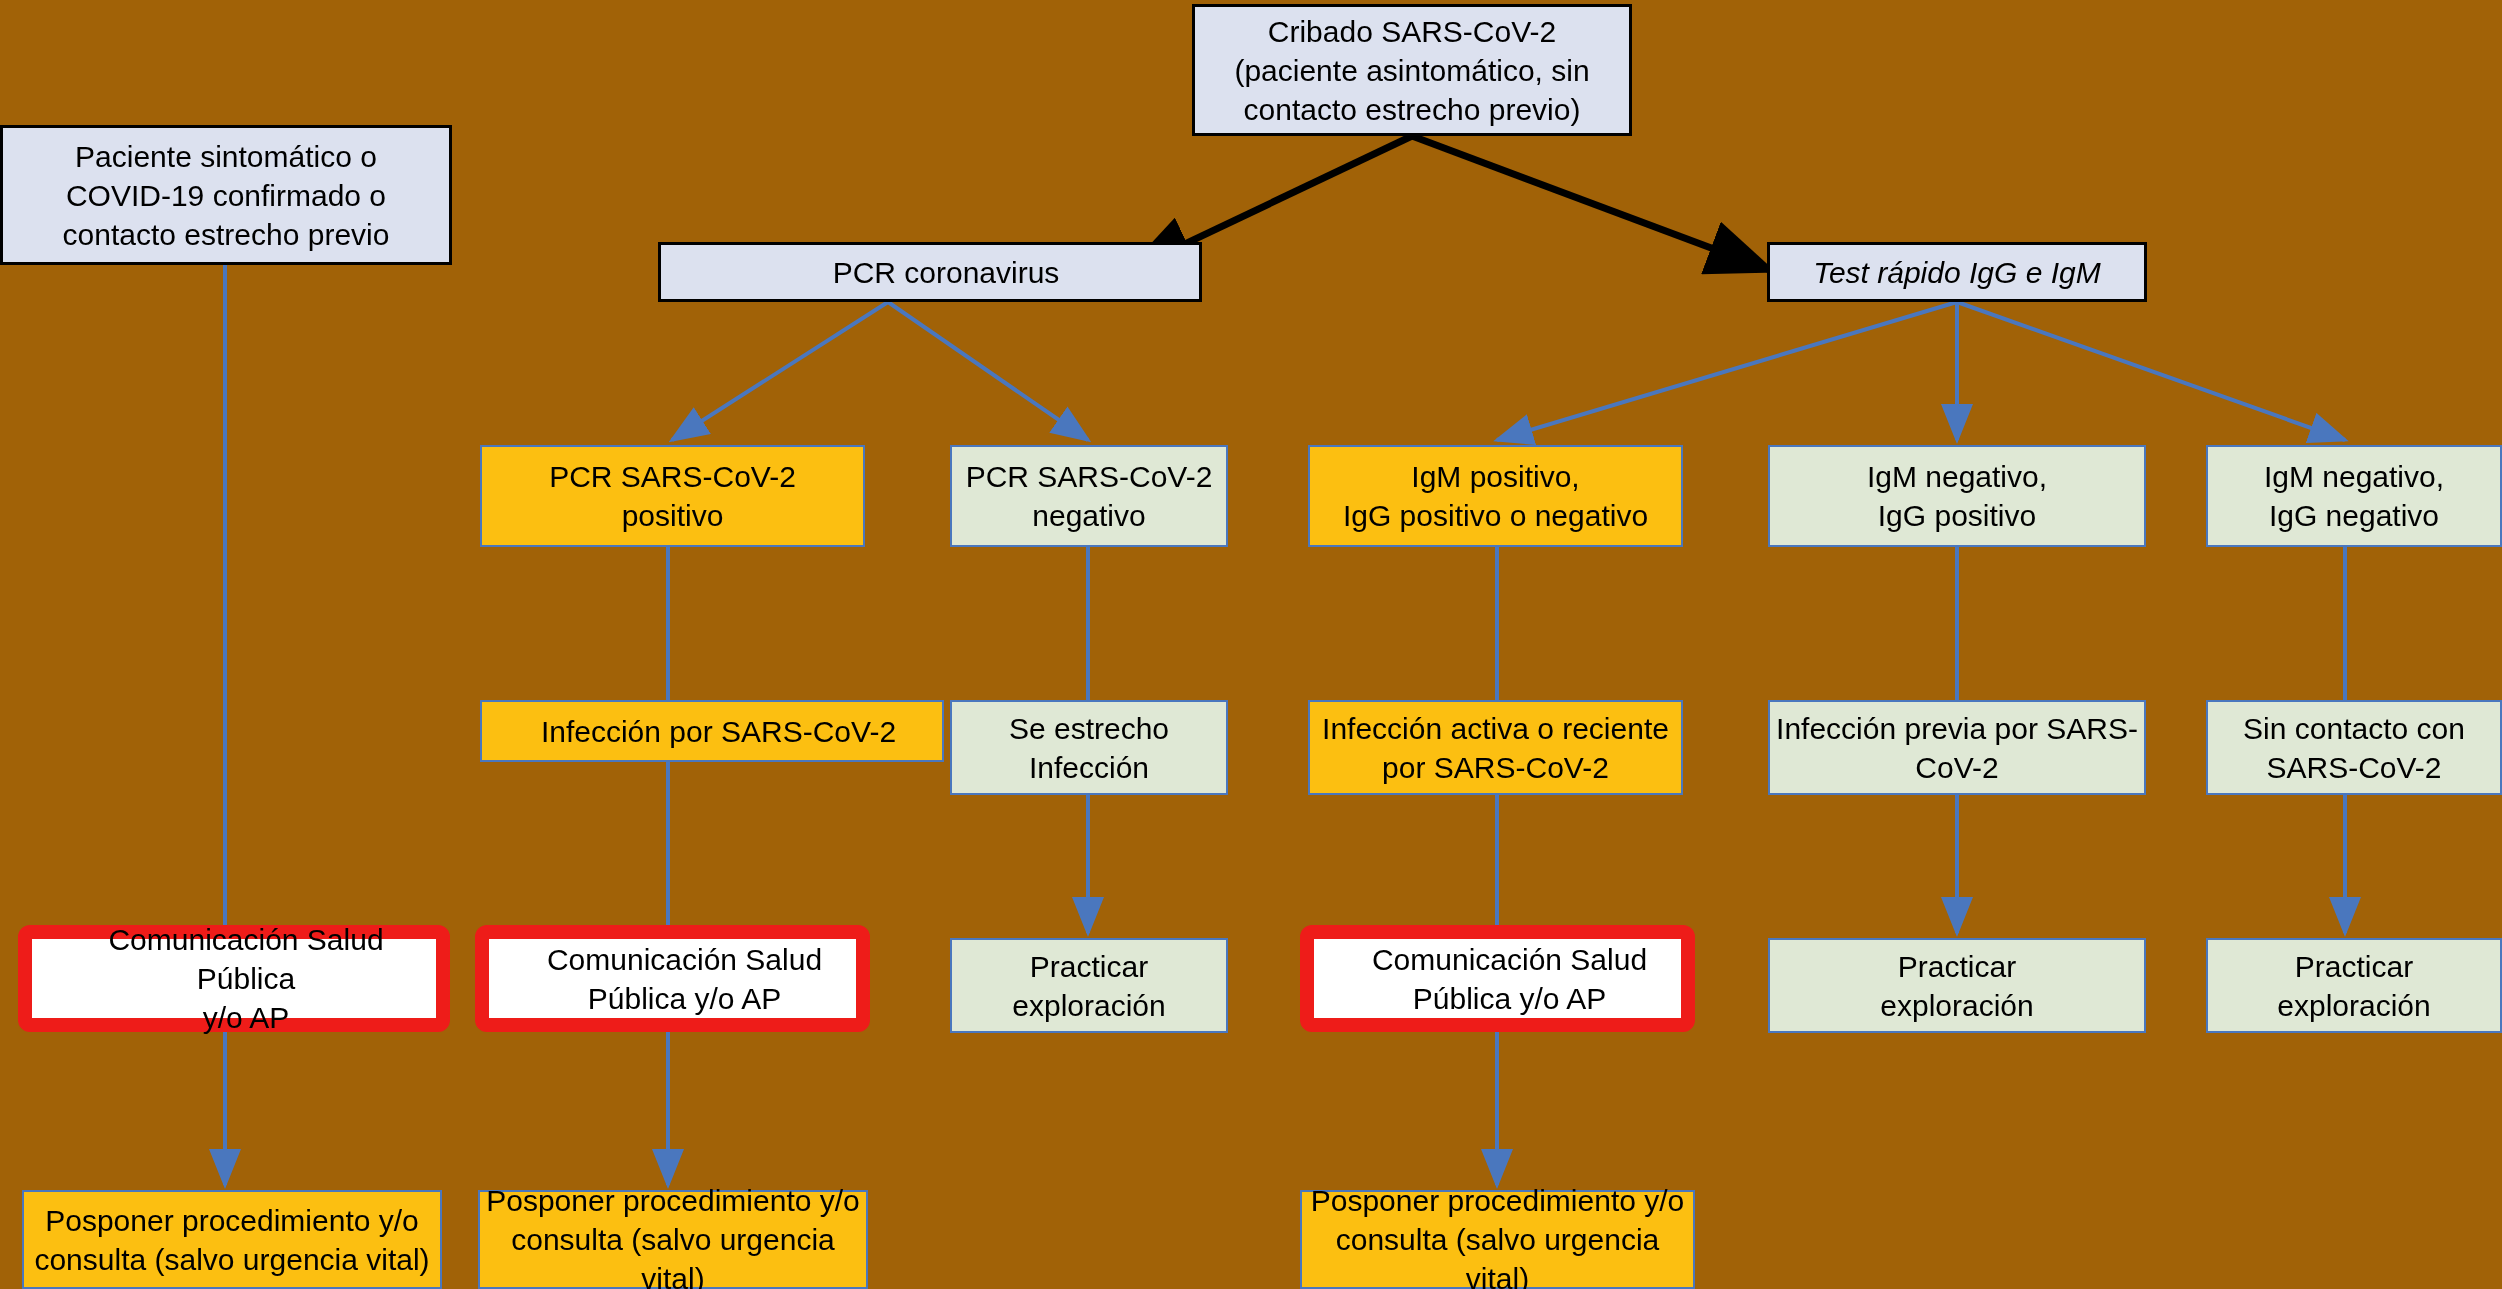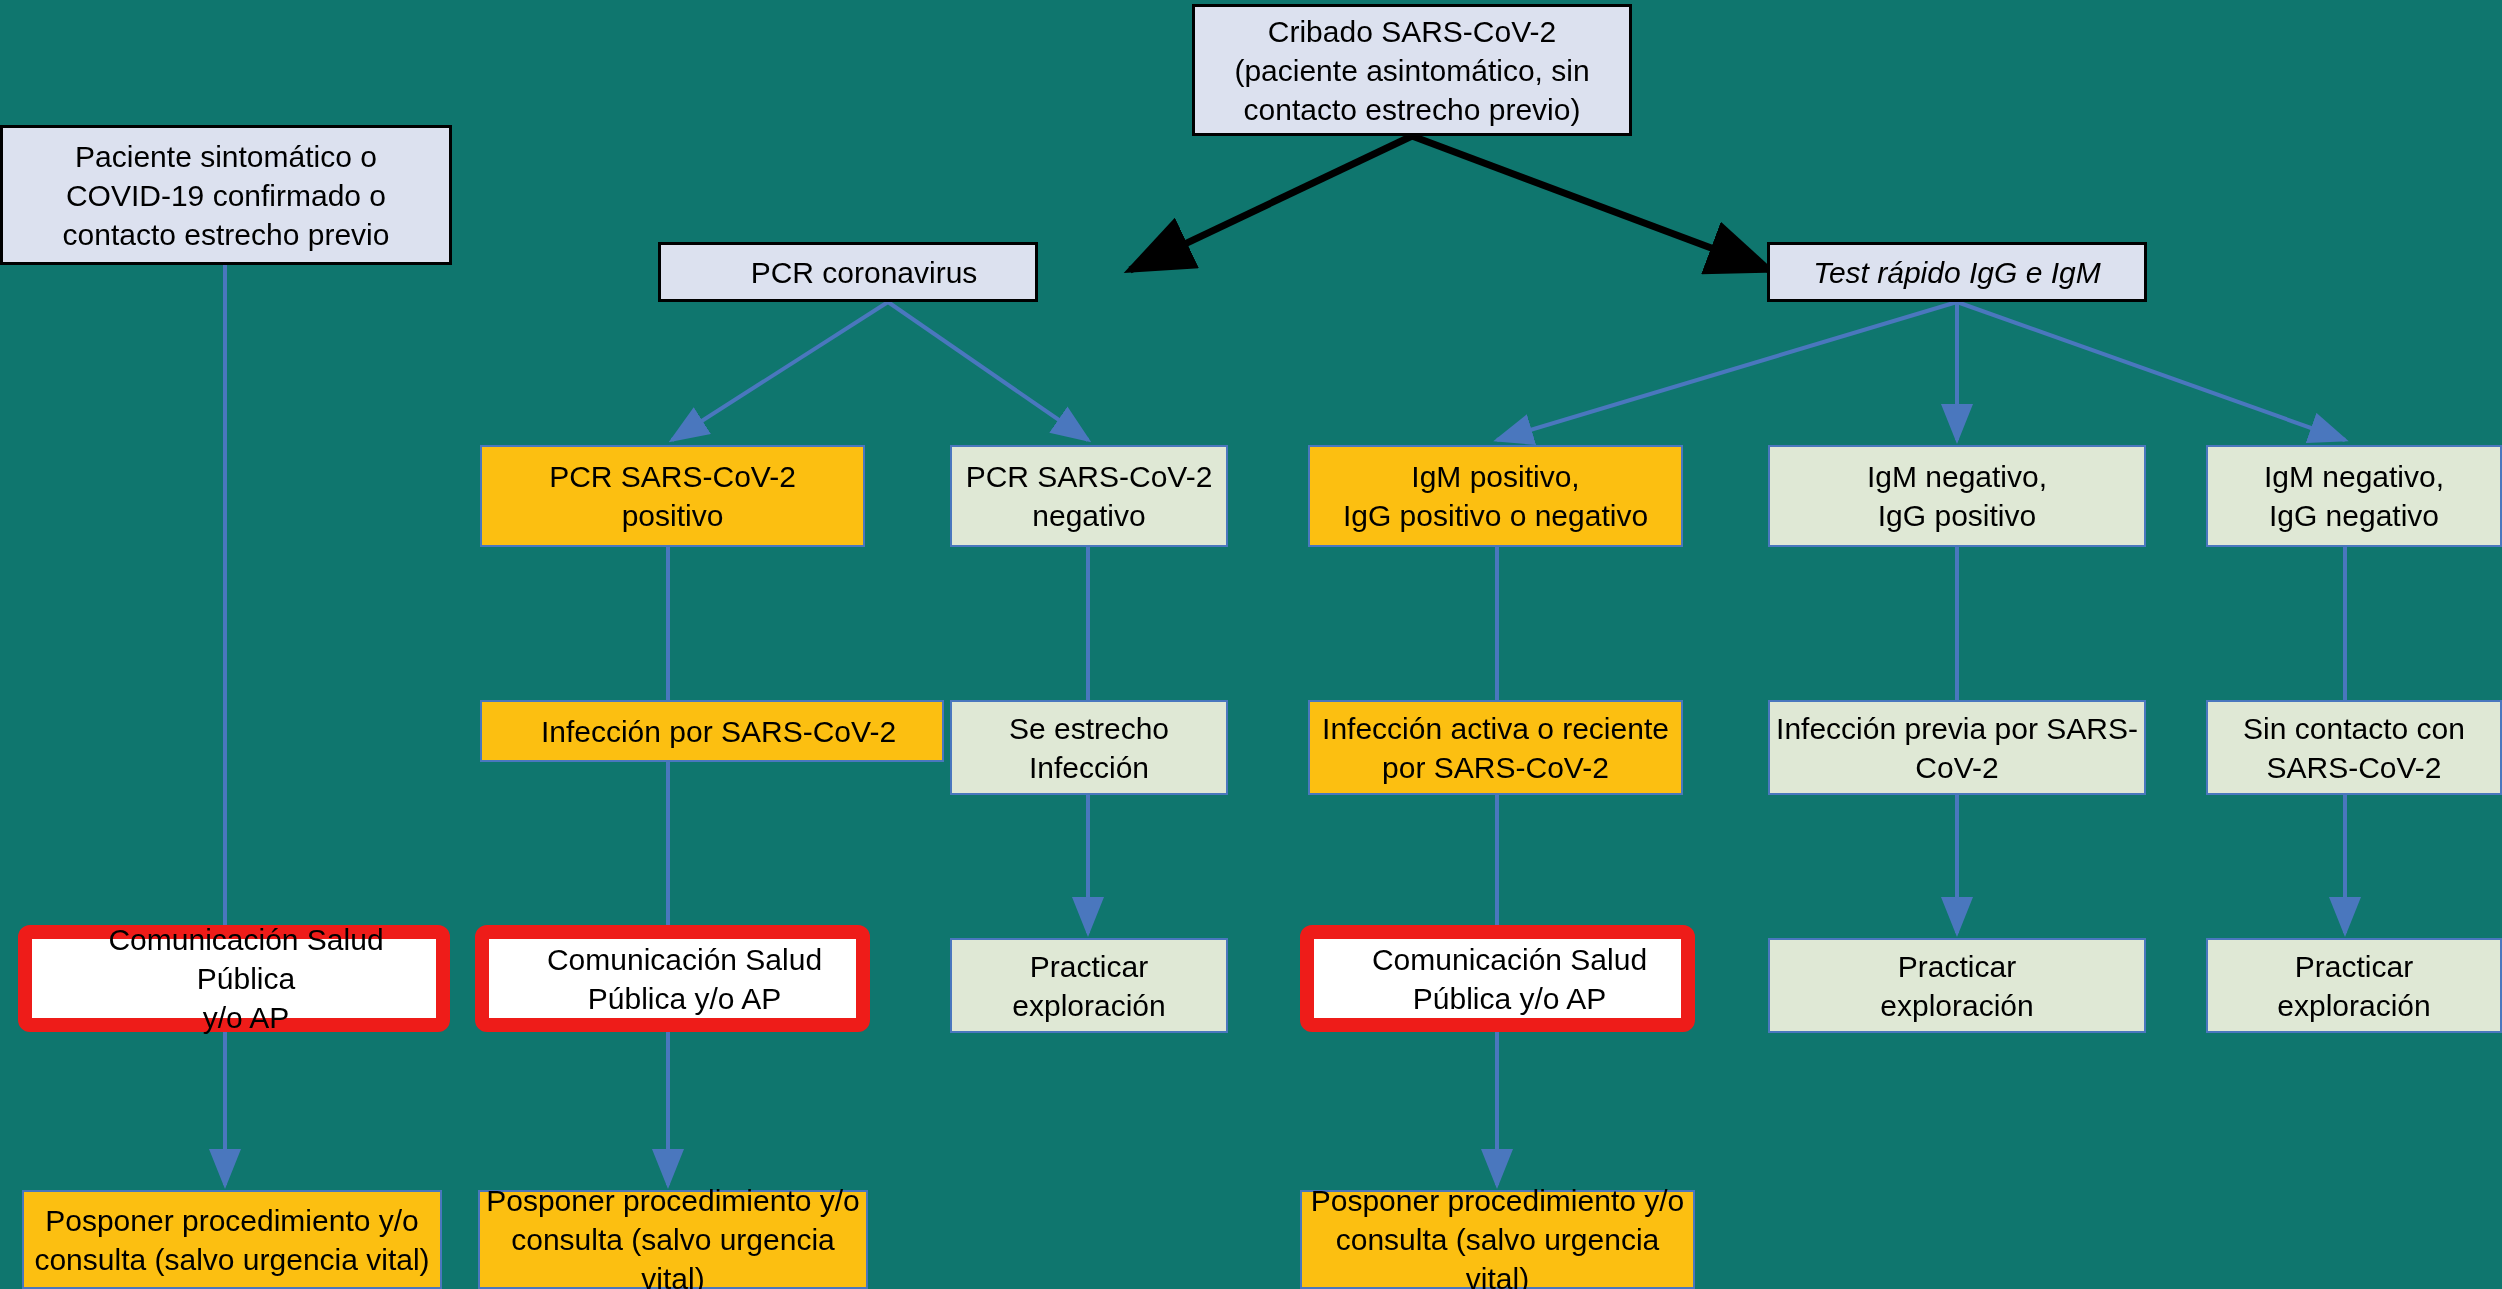--- a/index.html
+++ b/index.html
@@ -8,21 +8,21 @@
     padding: 0;
     background: #ffffff;
   }
   body {
     font-family: "Liberation Sans", sans-serif;
   }
   #canvas {
     position: relative;
     width: 2502px;
     height: 1289px;
-    background: #0f766e;
+    background: #a16207;
     overflow: hidden;
   }
   svg.edges {
     position: absolute;
     left: 0;
     top: 0;
     width: 2502px;
     height: 1289px;
     pointer-events: none;
   }
@@ -118,21 +118,21 @@
 (paciente asintomático, sin
 contacto estrecho previo)</span>
   </div>
 
   <div class="node n-blue" style="left:0px; top:125px; width:452px; height:140px;">
     <span>Paciente sintomático o
 COVID-19 confirmado o
 contacto estrecho previo</span>
   </div>
 
-  <div class="node n-blue" style="left:658px; top:242px; width:380px; height:60px;padding-left:32px;">
+  <div class="node n-blue" style="left:658px; top:242px; width:544px; height:60px;padding-left:32px;">
     <span>PCR coronavirus</span>
   </div>
 
   <div class="node n-blue" style="left:1767px; top:242px; width:380px; height:60px;font-style:italic;">
     <span>Test rápido IgG e IgM</span>
   </div>
 
   <div class="node n-orange" style="left:480px; top:445px; width:385px; height:102px;">
     <span>PCR SARS-CoV-2
 positivo</span>

